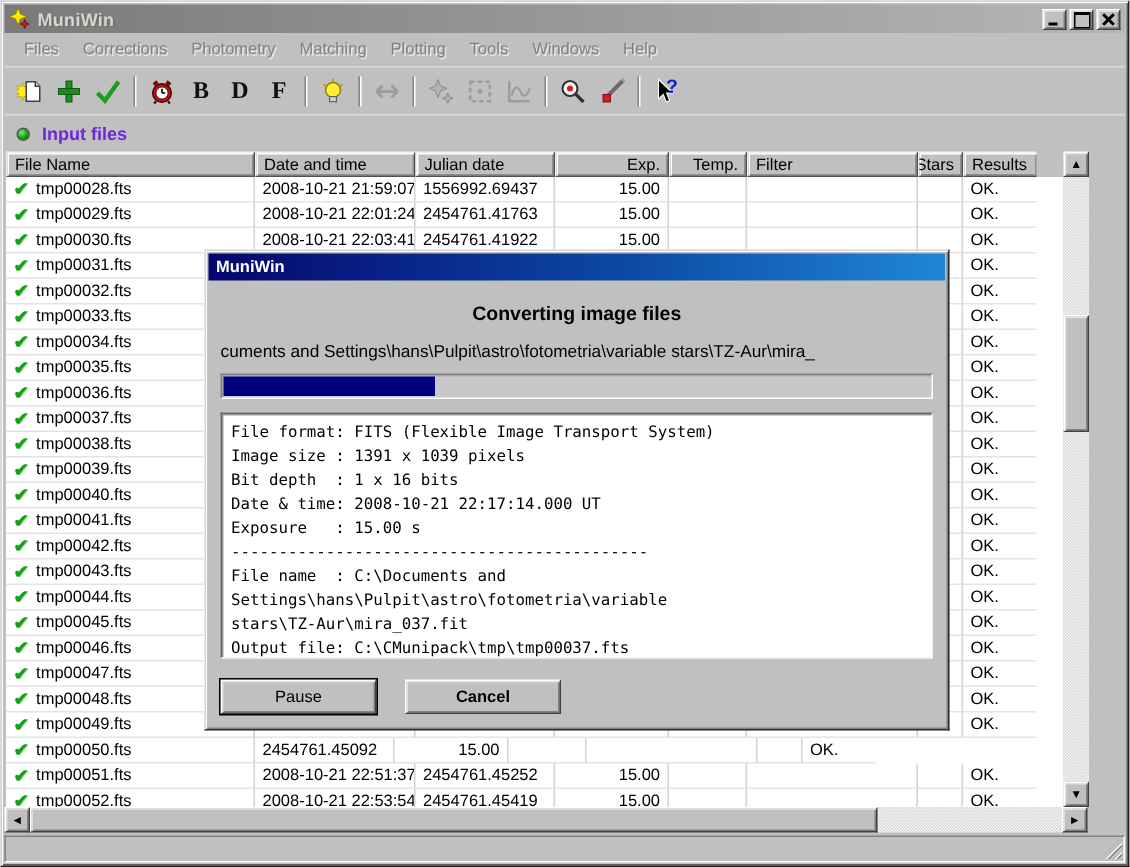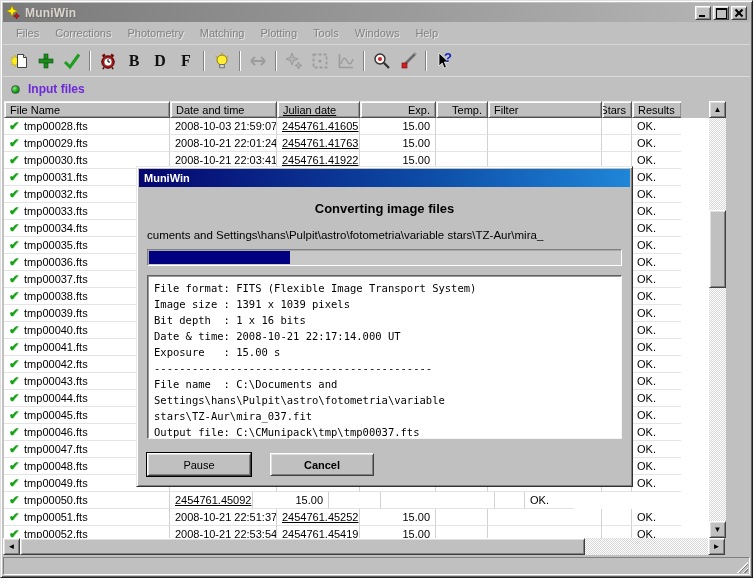--- a/index.html
+++ b/index.html
@@ -57,21 +57,21 @@
   .table-wrap { width:705px; display:flex; flex-direction:column; }
   .thead { height:17px; flex:0 0 17px; display:flex; }
   .hcell { background:#c0c0c0; border:1px solid; border-color:#efefef #505050 #505050 #efefef;
     box-shadow:inset 1px 1px 0 #fff, inset -1px -1px 0 #909090;
     font-size:11px; color:#000; padding:1px 5px; display:flex; align-items:center; overflow:hidden; white-space:nowrap; }
   .tbody { height:420px; overflow:hidden; background:#fff; }
   .trow { display:flex; height:17px; background:#fff; }
   .tcell { font-size:11px; color:#000; padding:1px 5px; display:flex; align-items:center;
     border-right:1px solid #d2d2d2; border-bottom:1px solid #e4e4e4; overflow:hidden; white-space:nowrap; }
   .alr { justify-content:flex-end; text-align:right; }
-  .c0{width:166px;} .c1{width:107px;} .c2{width:83px;text-decoration:underline;} .c3{width:76px;text-align:center;}
+  .c0{width:166px;} .c1{width:107px;} .c2{width:93px;} .c3{width:76px;text-align:center;}
   .c4{width:52px;} .c5{width:114px;} .c6{width:30px;} .c7{width:49px; border-right:none;}
   .chk { color:#17a017; font-weight:bold; font-size:12px; margin-right:5px; text-shadow:1px 0 0 #9adf9a; }
 
   
   .dither { background-color:#d6d6d6;
     background-image:linear-gradient(45deg,#fff 25%,transparent 25%,transparent 75%,#fff 75%),
                      linear-gradient(45deg,#fff 25%,transparent 25%,transparent 75%,#fff 75%);
     background-size:2px 2px; background-position:0 0,1px 1px; }
   .vscroll { width:17px; flex:0 0 17px; display:flex; flex-direction:column; }
   .sbtn { width:17px; height:17px; flex:0 0 17px; background:#c0c0c0; border:1px solid;
@@ -262,22 +262,22 @@
           <div class="hcell c5">Filter</div>
           <div class="hcell c6 alr">Stars</div>
           <div class="hcell c7">Results</div>
         </div>
       <div class="tbody">
           <div class="trow">
             <div class="tcell c0">
               <span class="chk">✔</span>
               <span>tmp00028.fts</span>
             </div>
-            <div class="tcell c1">2008-10-03 21:59:07</div>
-            <div class="tcell c2">2454761.41605</div>
+            <div class="tcell c1">2008-10-21 21:59:07</div>
+            <div class="tcell c2">1556992.69437</div>
             <div class="tcell c3 alr">15.00</div>
             <div class="tcell c4"></div>
             <div class="tcell c5"></div>
             <div class="tcell c6"></div>
             <div class="tcell c7">OK.</div>
           </div>
           <div class="trow">
             <div class="tcell c0">
               <span class="chk">✔</span>
               <span>tmp00029.fts</span>

